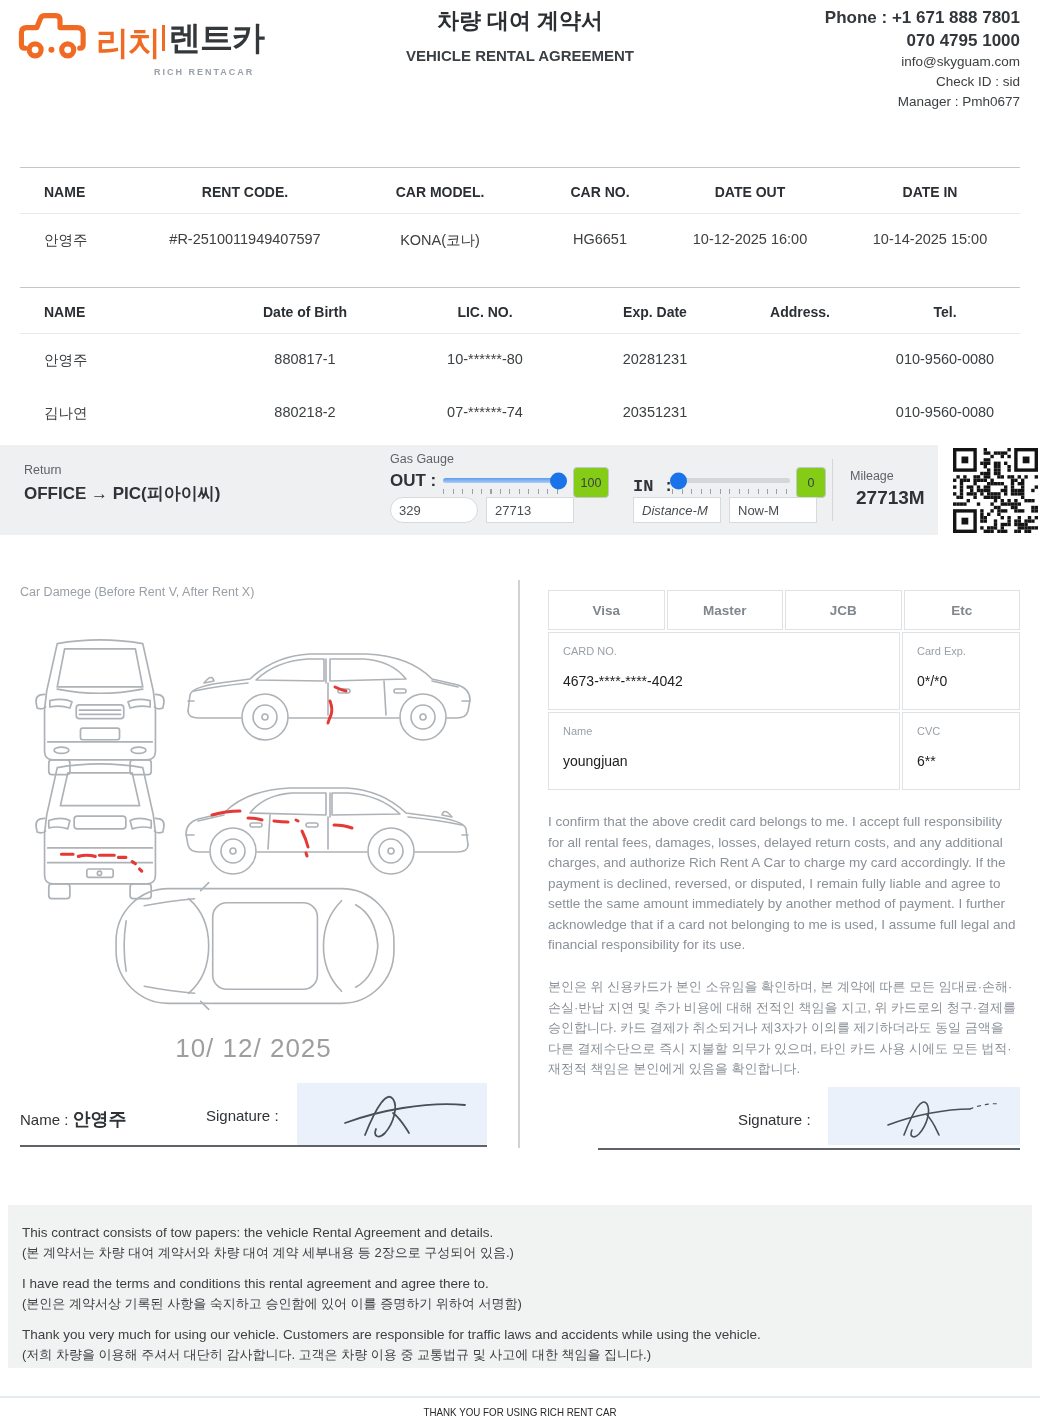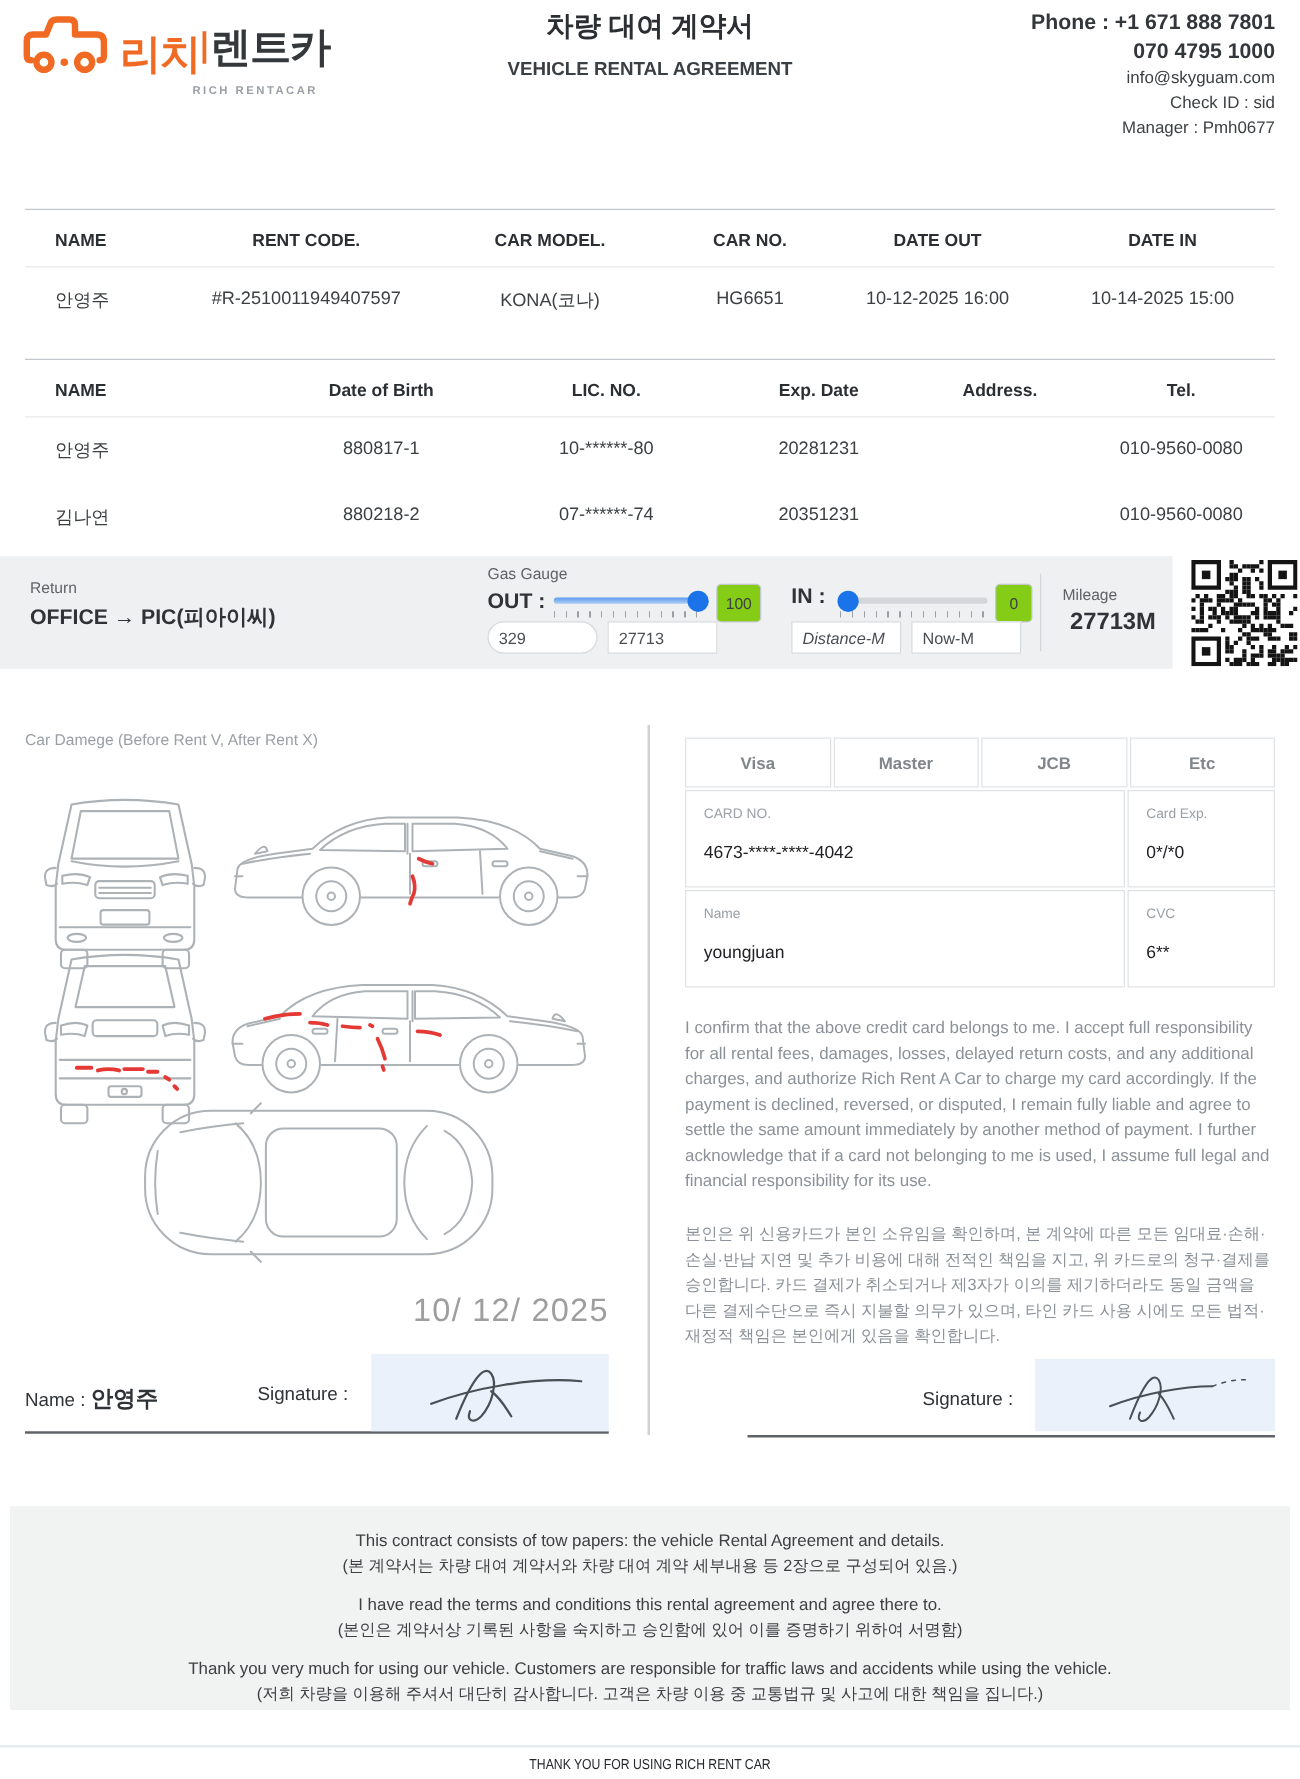--- a/index.html
+++ b/index.html
@@ -34,21 +34,21 @@
   .hdr-line { border-bottom:1px solid #e7e9eb; }
 
   
   .band { top:445px; left:0; width:938px; height:90px; background:#eef0f1; }
   .band .small-lab { font-size:12.5px; color:#5f6368; }
   .ret-label { top:18px; left:24px; }
   .ret-value { top:37px; left:24px; font-size:17px; font-weight:700; color:#2f3337; }
   .gg-label { top:7px; left:390px; }
   .io-label { font-size:17px; font-weight:700; color:#2f3337; }
   .out-label { top:26px; left:390px;text-align:right; }
-  .in-label { top:22px; left:633px; }
+  .in-label { top:32px; left:633px;font-family:Liberation Mono, monospace; }
   .slider { height:22px; }
   .out-slider { top:28px; left:443px; width:122px; }
   .in-slider { top:28px; left:672px; width:118px; }
   .track { position:relative; height:5px; border-radius:3px; margin-top:5px; }
   .track.blue { background:linear-gradient(#5d9bef,#aecdf5); }
   .track.gray { background:#d4d7da; }
   .handle { position:absolute; top:50%; width:17px; height:17px; border-radius:50%; background:#1a73e8; transform:translateY(-50%); }
   .handle.hr { right:-2px; } .handle.hl { left:-2px; }
   .ticks { height:5px; margin-top:6px; background:repeating-linear-gradient(90deg,#9aa0a6 0 1px,transparent 1px 9.5px); }
   .valbox { width:36px; height:31px; background:#84cc16; border:1px solid #c4c8cc; border-radius:4px; font-size:12.5px; color:#3c4043; display:flex; align-items:center; justify-content:center; }
@@ -62,21 +62,21 @@
   .mile-value { top:42px; left:856px; font-size:19px; font-weight:700; color:#2f3337; }
   .qr { top:448px; left:953px; width:85px; height:85px; }
 
   
   .vdivider { top:580px; left:518px; width:2px; height:568px; background:#d0d3d6; }
   .leftcol { top:585px; left:20px; width:467px; height:563px; }
   .rightcol { top:585px; left:548px; width:472px; height:563px; }
   .dmg-label { top:0; left:0; font-size:12.5px; color:#9aa0a6; }
   .carsvg { stroke:#adb2b7; stroke-width:1.6; fill:none; stroke-linecap:round; stroke-linejoin:round; }
   .redmark { stroke:#e53935; stroke-width:3; fill:none; stroke-linecap:round; }
-  .date-line { top:448px; left:0; width:100%; text-align:right; font-size:26px; font-weight:500; color:#9e9e9e; letter-spacing:1px; }
+  .date-line { top:448px; left:0; width:100%; text-align:center; font-size:26px; font-weight:500; color:#9e9e9e; letter-spacing:1px; }
   .sigrow { top:500px; left:0; width:467px; height:62px; border-bottom:2px solid #5f6368; }
   .name-label { position:absolute; left:0; top:22px; font-size:15px; color:#2f3337; }
   .name-value { font-size:18px; font-weight:700; }
   .sig-label { position:absolute; left:186px; top:22px; font-size:15px; color:#2f3337; }
   .sigbox { position:absolute; right:0; top:-2px; width:190px; height:62px; background:#eaf1fb; }
 
   
   .cardtable { top:5px; left:0; width:472px; }
   .brandrow { display:grid; grid-template-columns:1fr 1fr 1fr 1fr; gap:2px; margin-bottom:2px; }
   .brandcell { border:1px solid #e0e3e6; height:40px; display:flex; align-items:center; justify-content:center; font-size:13.5px; font-weight:700; color:#80868b; }
@@ -85,21 +85,21 @@
   .clabel { font-size:11px; color:#9aa0a6; }
   .cvalue { font-size:14px; color:#202124; margin-top:16px; }
   .para { position:absolute; left:0; width:472px; font-size:13.5px; line-height:1.52; color:#8b9198; }
   .para-en { top:227px; }
   .para-ko { top:392px; font-size:13px; line-height:1.58; }
   .sigrow2 { top:508px; left:50px; width:422px; height:57px; border-bottom:2px solid #5f6368; }
   .sig-label2 { position:absolute; left:140px; top:18px; font-size:15px; color:#2f3337; }
   .sigbox2 { position:absolute; right:0; top:-6px; width:192px; height:58px; background:#eaf1fb; }
 
   
-  .notes { top:1205px; left:8px; width:1024px; height:163px; background:#f1f3f3; padding:17px 14px;text-align:center; }
+  .notes { top:1205px; left:8px; width:1024px; height:163px; background:#f1f3f3; padding:17px 14px; }
   .note-en { font-size:13.5px; color:#3c4043; line-height:21px; }
   .note-ko { font-size:13px; color:#3c4043; line-height:20px; margin-bottom:10px; }
   .bottom-rule { top:1396px; left:0; width:100%; height:2px; background:#e4ebf1; }
   .thanks { top:1406px; left:0; width:100%; text-align:center; font-size:11.5px; color:#26292c; transform:scaleX(.85); }
 </style>
 </head>
 <body>
 
 <div id="page">
 

